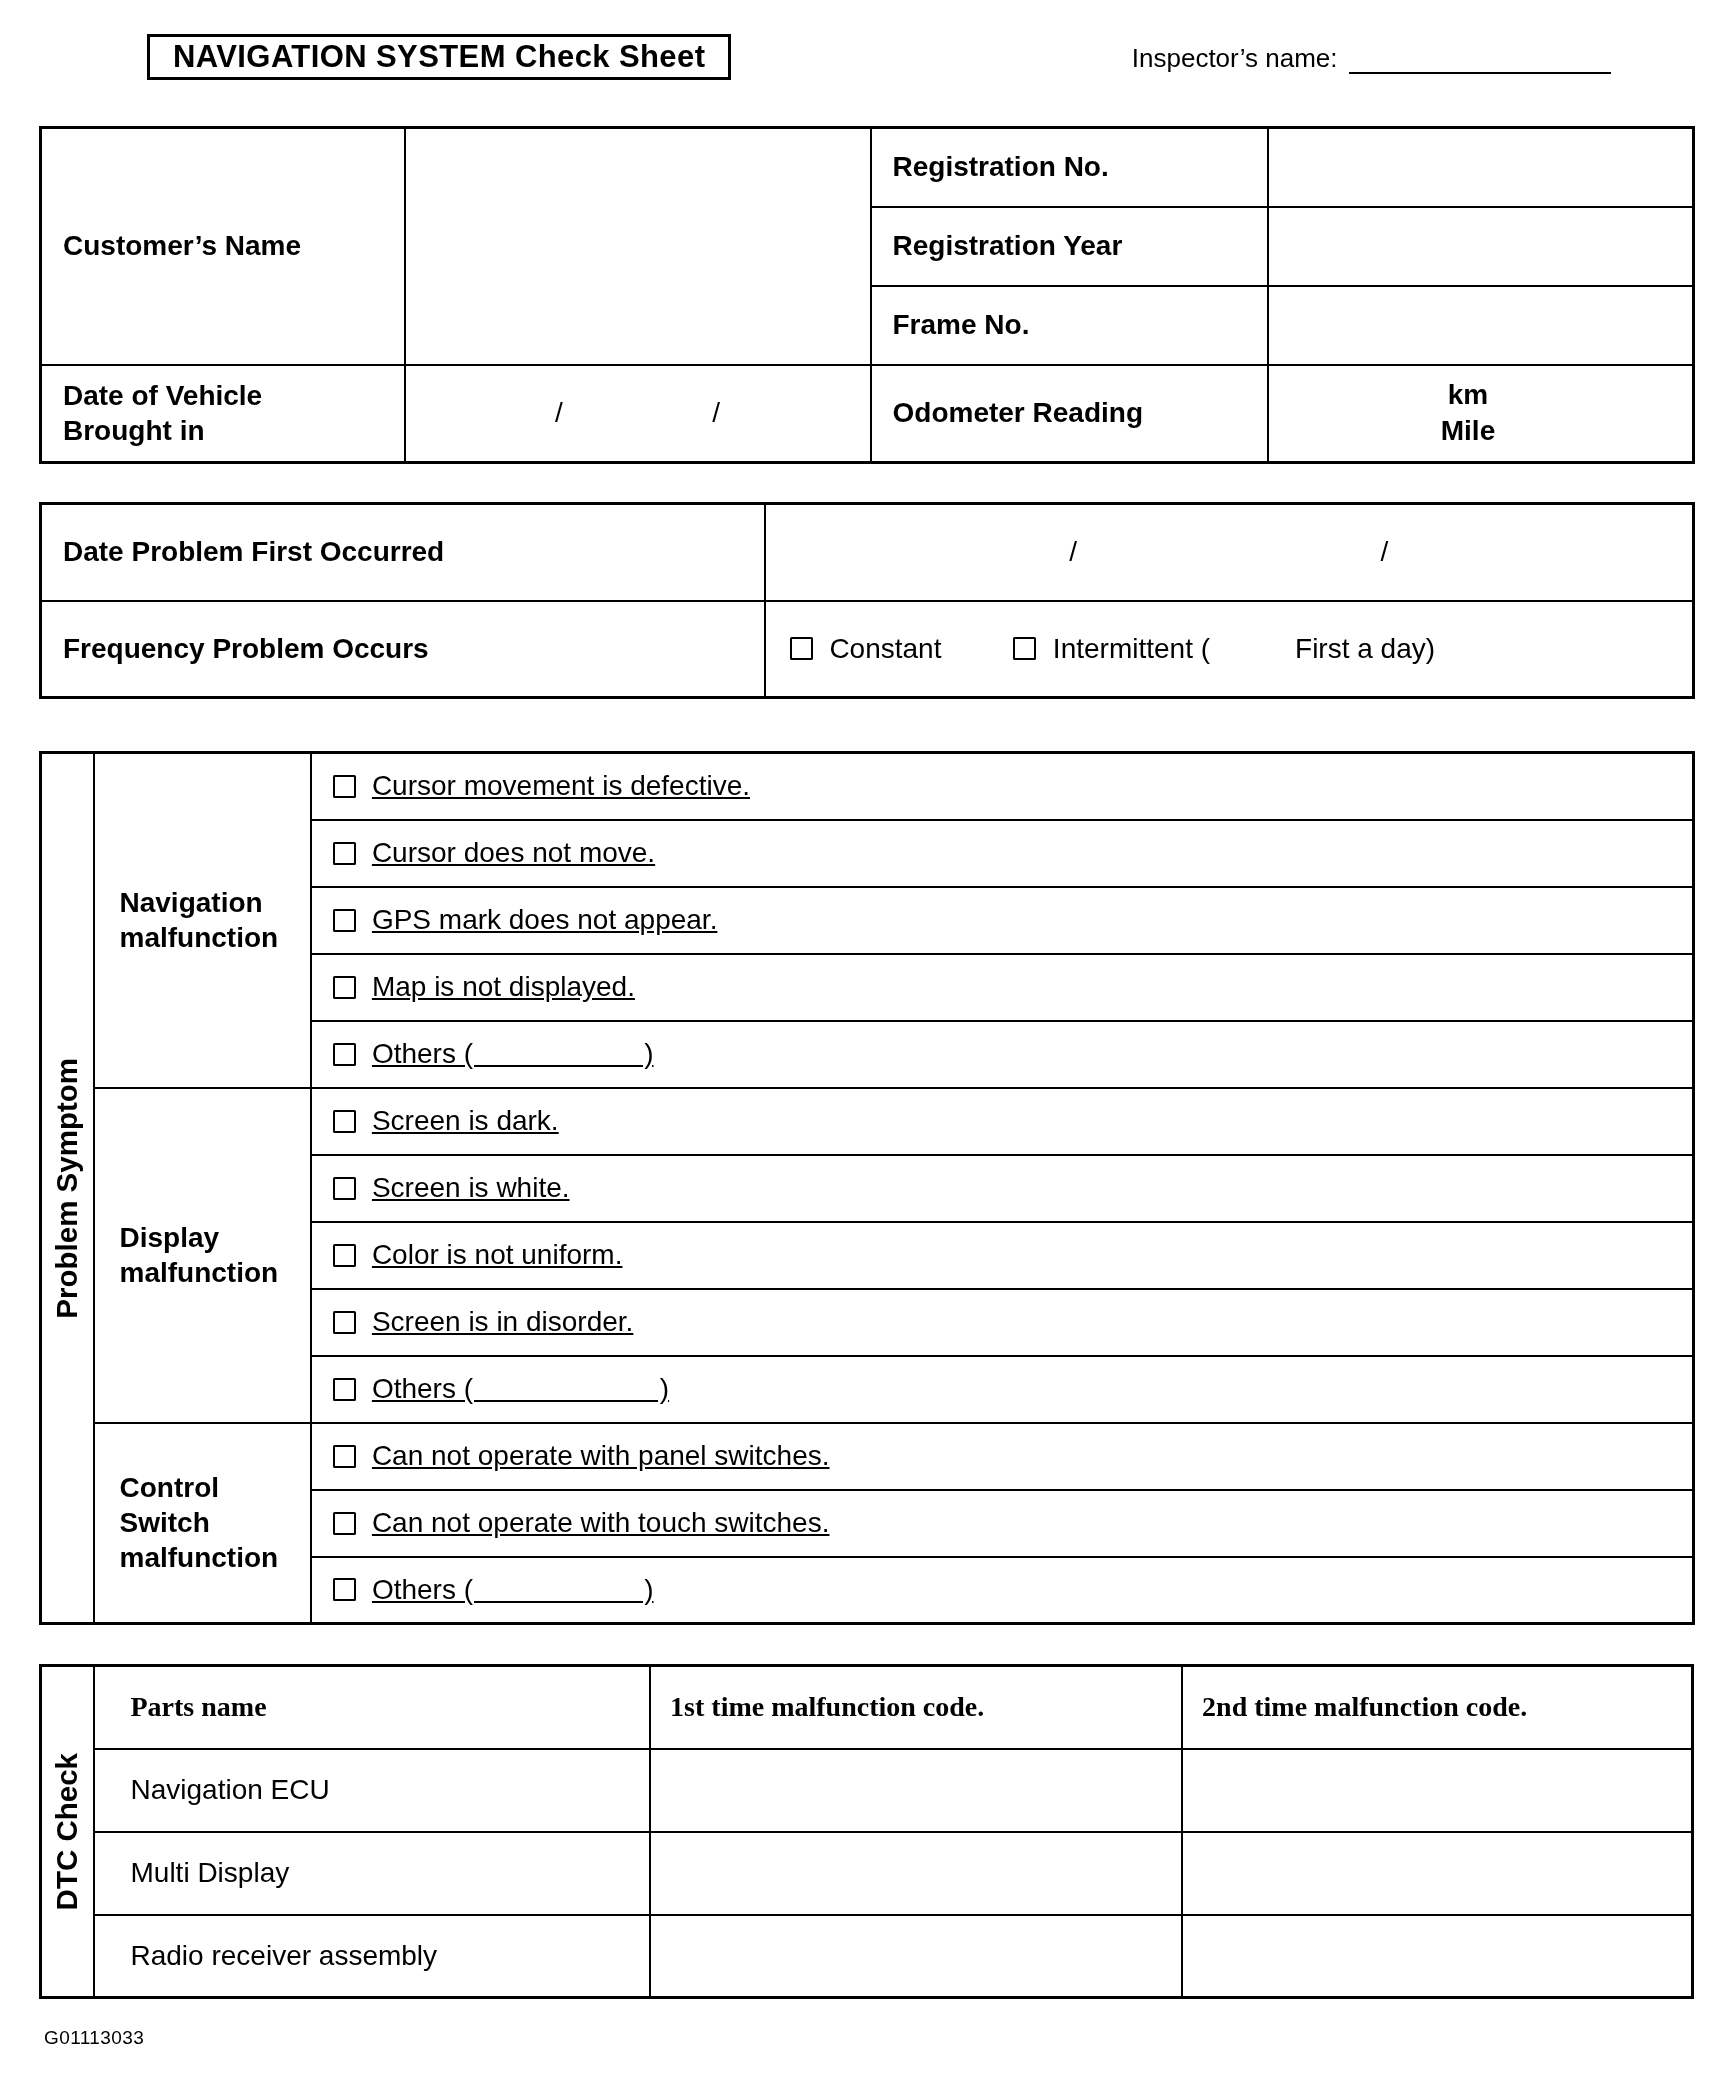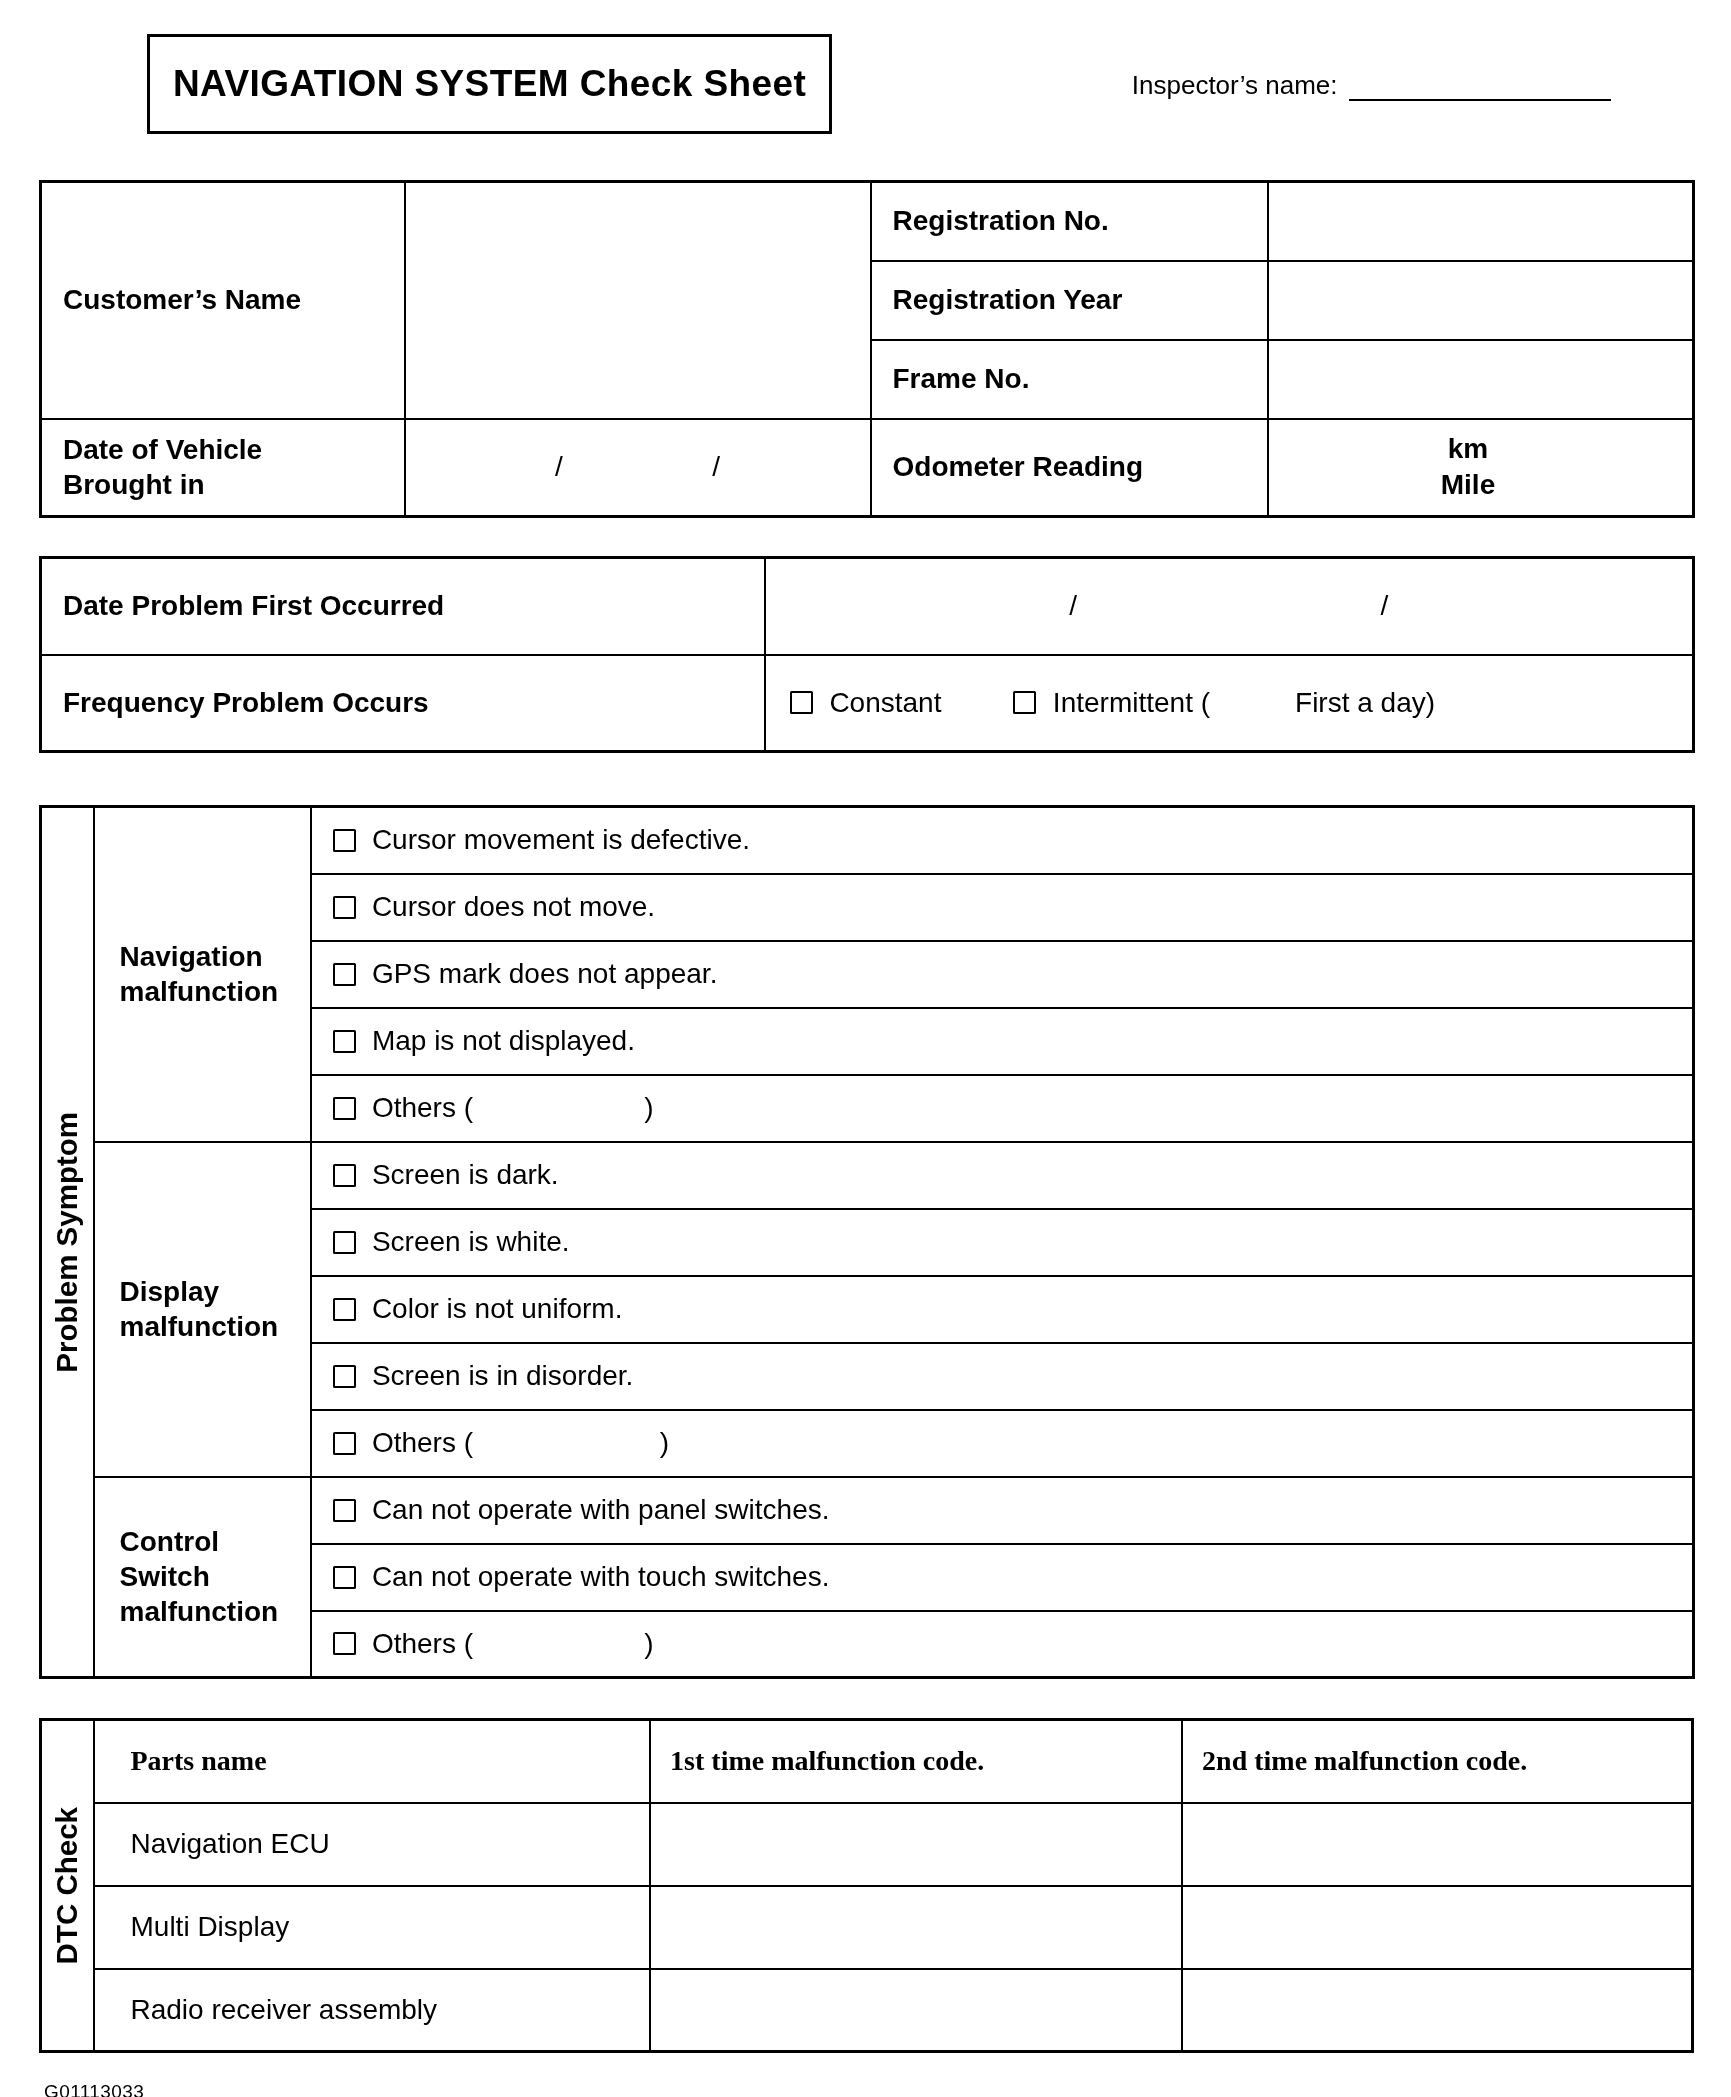--- a/index.html
+++ b/index.html
@@ -15,22 +15,22 @@
 
   
   .header-row {
     display: flex;
     align-items: center;
     margin-bottom: 46px;
   }
   .title-box {
     margin-left: 108px;
     border: 3.3px solid #000;
-    padding: 26px 23px;
-    font-size: 37px;
+    padding: 2px 23px;
+    font-size: 31px;
     font-weight: bold;
     letter-spacing: 0.4px;
   }
   .inspector {
     margin-left: auto;
     margin-right: 82px;
     display: flex;
     align-items: flex-end;
     font-size: 26px;
     justify-content: center;
@@ -121,20 +121,21 @@
   }
   .group-label {
     font-weight: bold;
     padding-left: 25px;
     line-height: 1.25;
   }
   .item-row {
     display: flex;
     align-items: center;
     height: 100%;
+    text-decoration: underline;
   }
   .item-row .txt { white-space: pre; }
 
   
   .t4 { margin-bottom: 28px; }
   .t4 tr { height: 83px; }
   .t4 td.hdr { font-weight: bold; padding-left: 19.6px; font-family: Liberation Serif, serif; }
   .t4 td.parts-hdr { padding-left: 36px; }
   .t4 td.part { padding-left: 36px; }
 

